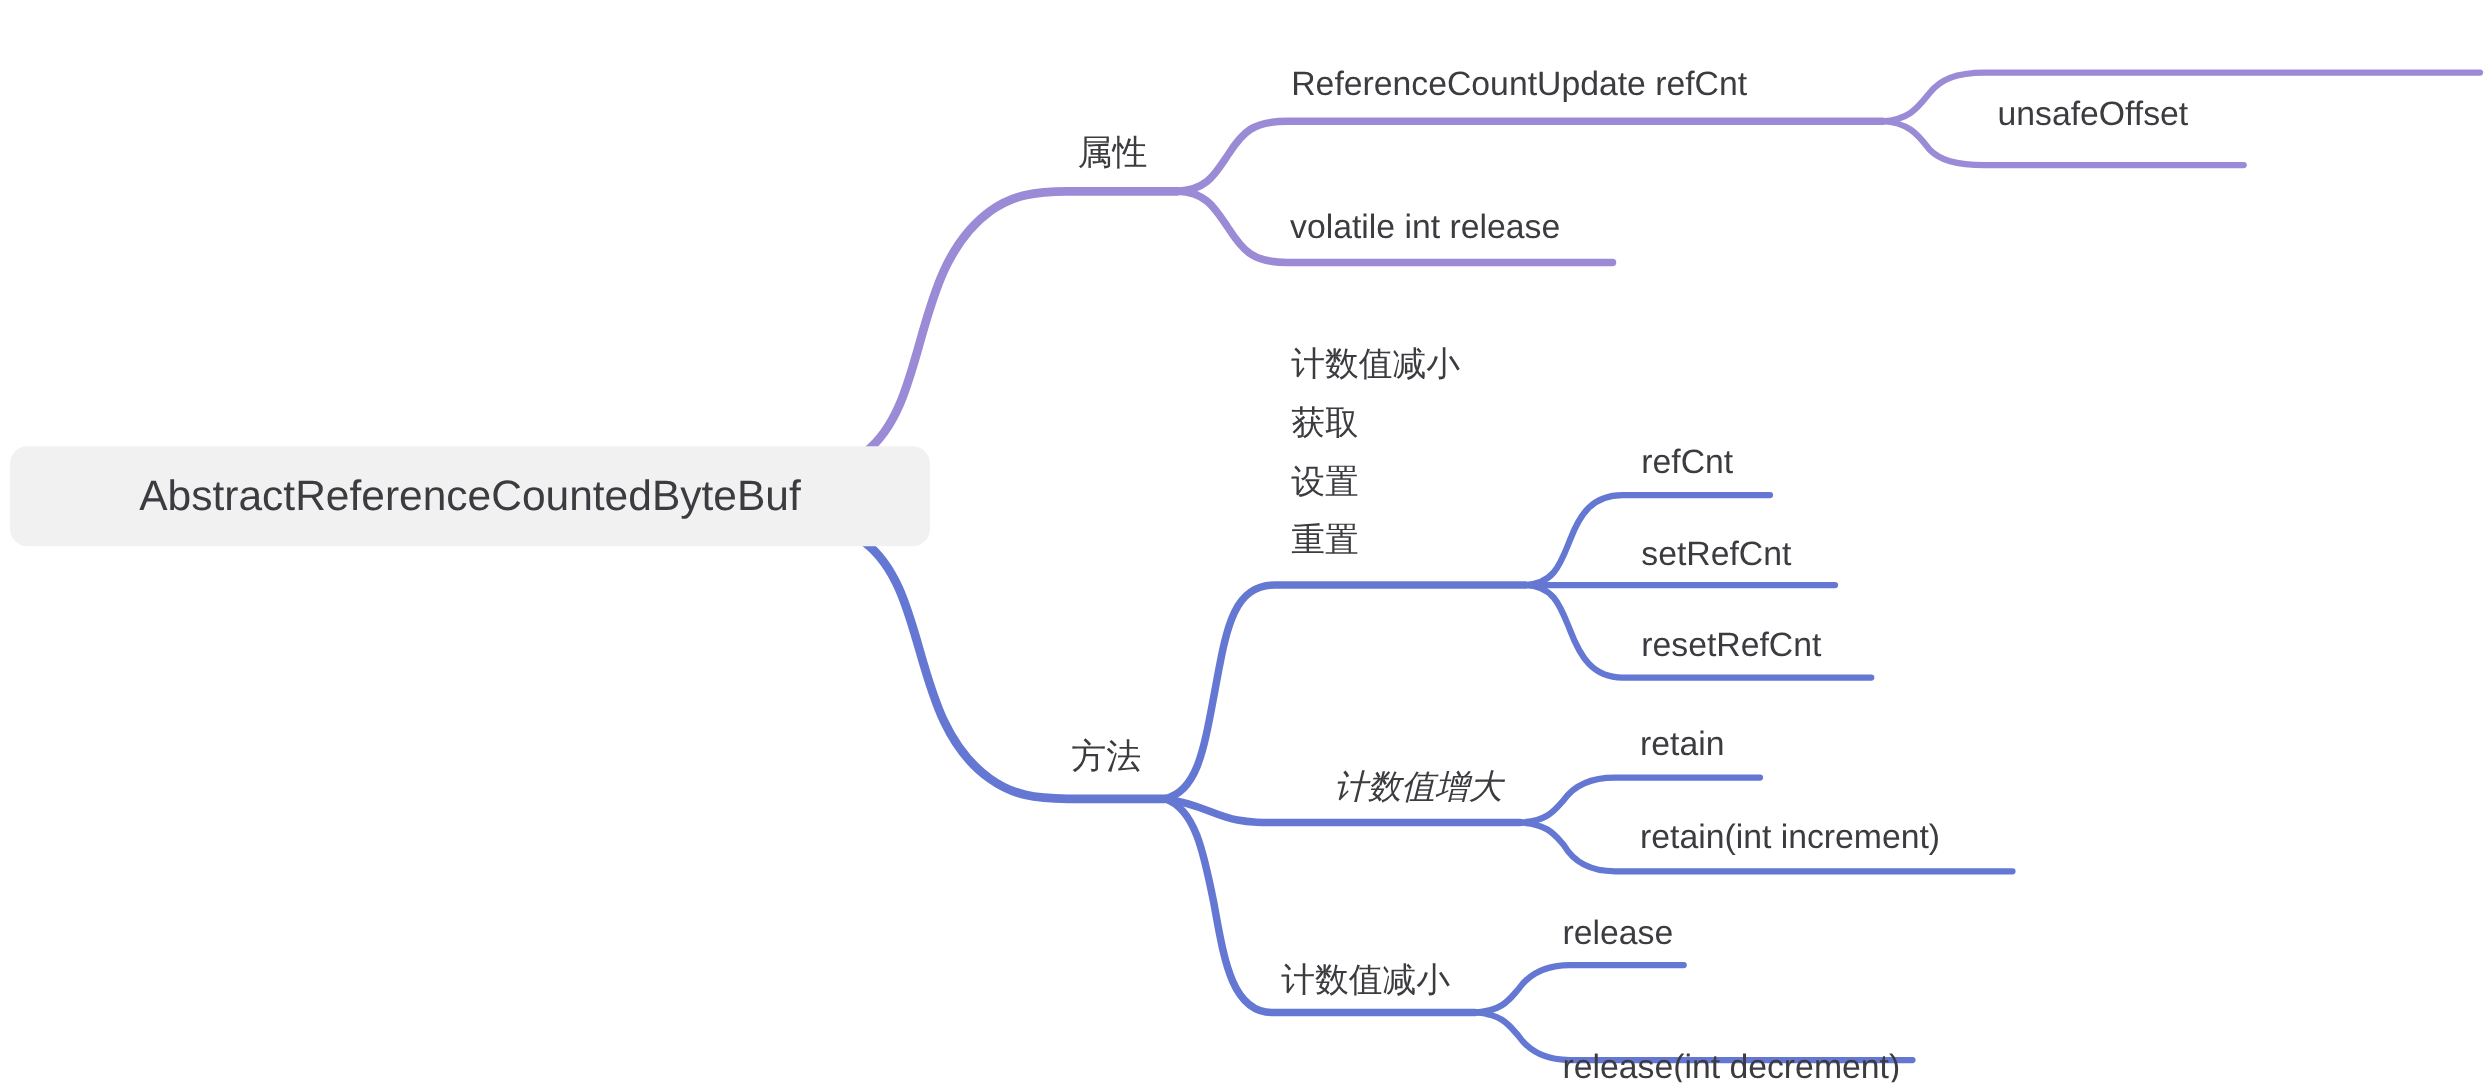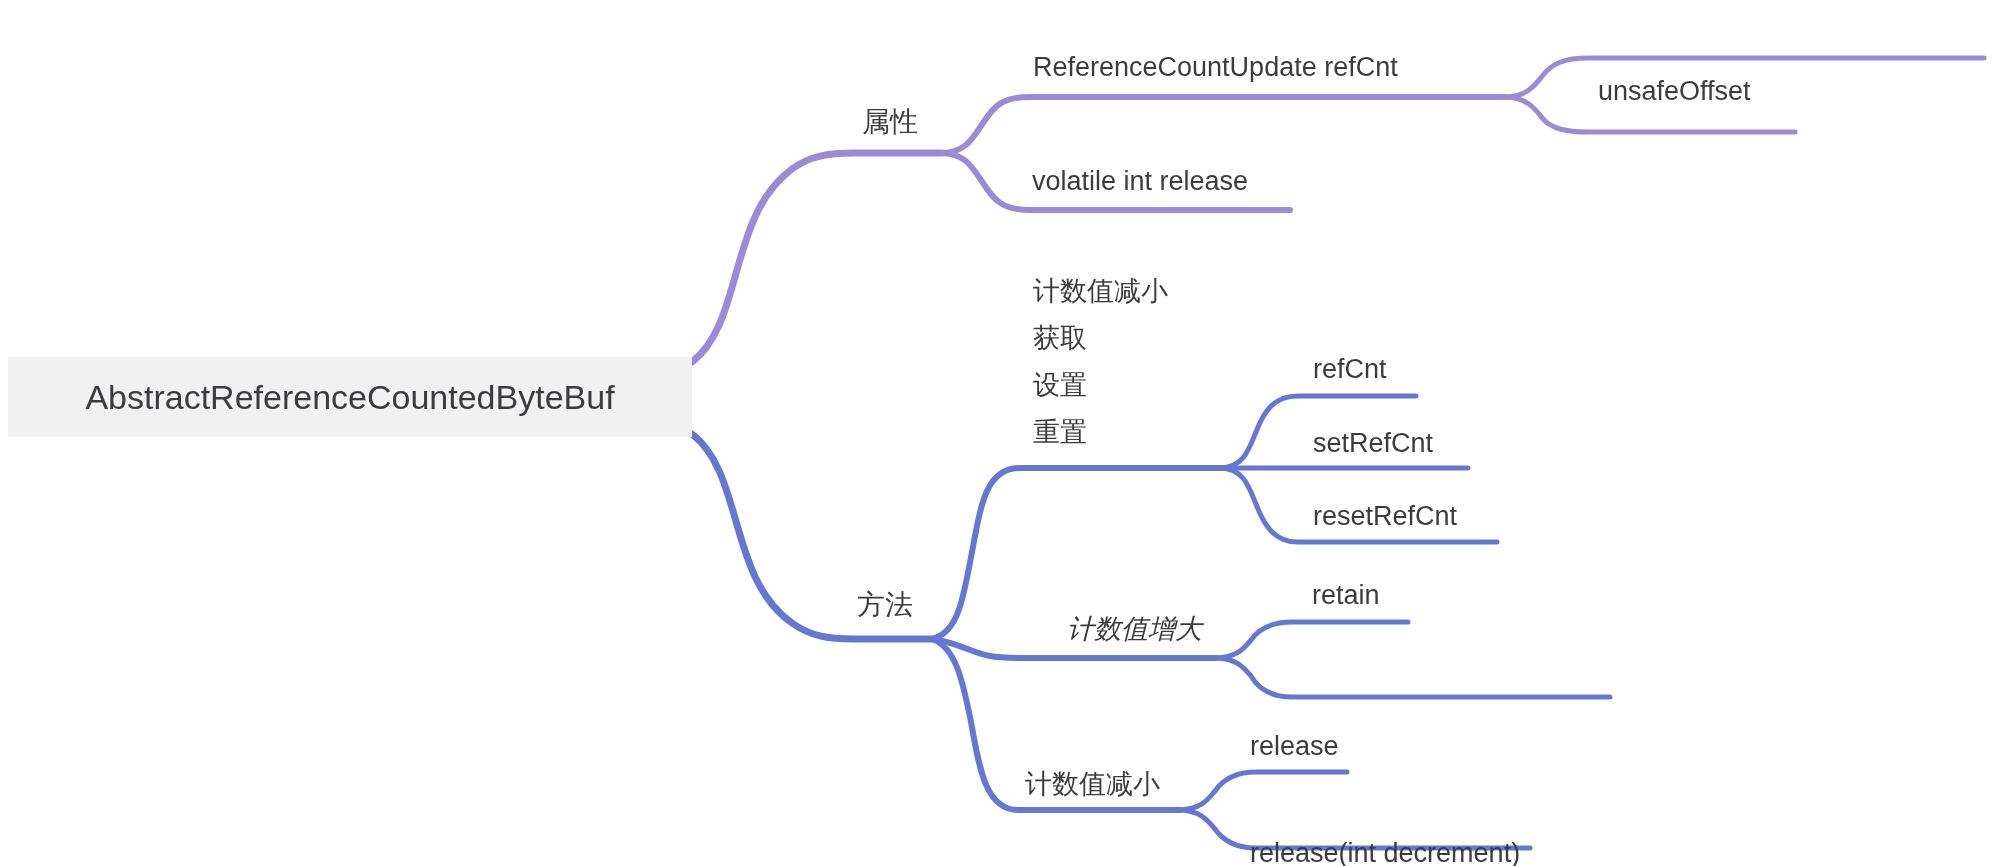--- a/index.html
+++ b/index.html
@@ -38,23 +38,23 @@
     color: var(--text-color);
     font-size: 27px;
     line-height: 34px;
     white-space: nowrap;
     cursor: default;
   }
   .label.branch { font-size: 28px; font-weight: 500; margin-left: 12px; }
   .root-node {
     position: absolute;
     left: 8px; top: 357px;
-    width: 684px; height: 80px;
+    width: 736px; height: 80px;
     background: var(--root-bg);
-    border-radius: 0;
+    border-radius: 14px;
     display: flex;
     align-items: center;
     justify-content: center;
   }
   .root-node .root-text {
     font-size: 34px;
     color: var(--text-color);
     white-space: nowrap;
   }
   .multiline div { white-space: nowrap; }
@@ -103,18 +103,19 @@
     <div>设置</div>
     <div>重置</div>
   </div>
 
   <div class="label" style="left:1313px; top:352px;">refCnt</div>
   <div class="label" style="left:1313px; top:426px;">setRefCnt</div>
   <div class="label" style="left:1313px; top:499px;">resetRefCnt</div>
 
   <div class="label" style="left:1067px; top:612px;font-style:italic;">计数值增大</div>
   <div class="label" style="left:1312px; top:578px;">retain</div>
+  <div class="label" style="left:1312px; top:652px;">retain(int increment)</div>
 
   <div class="label" style="left:1025px; top:767px;">计数值减小</div>
   <div class="label" style="left:1250px; top:729px;">release</div>
   <div class="label" style="left:1250px; top:836px;">release(int decrement)</div>
 
 </div>
 
 </body></html>

